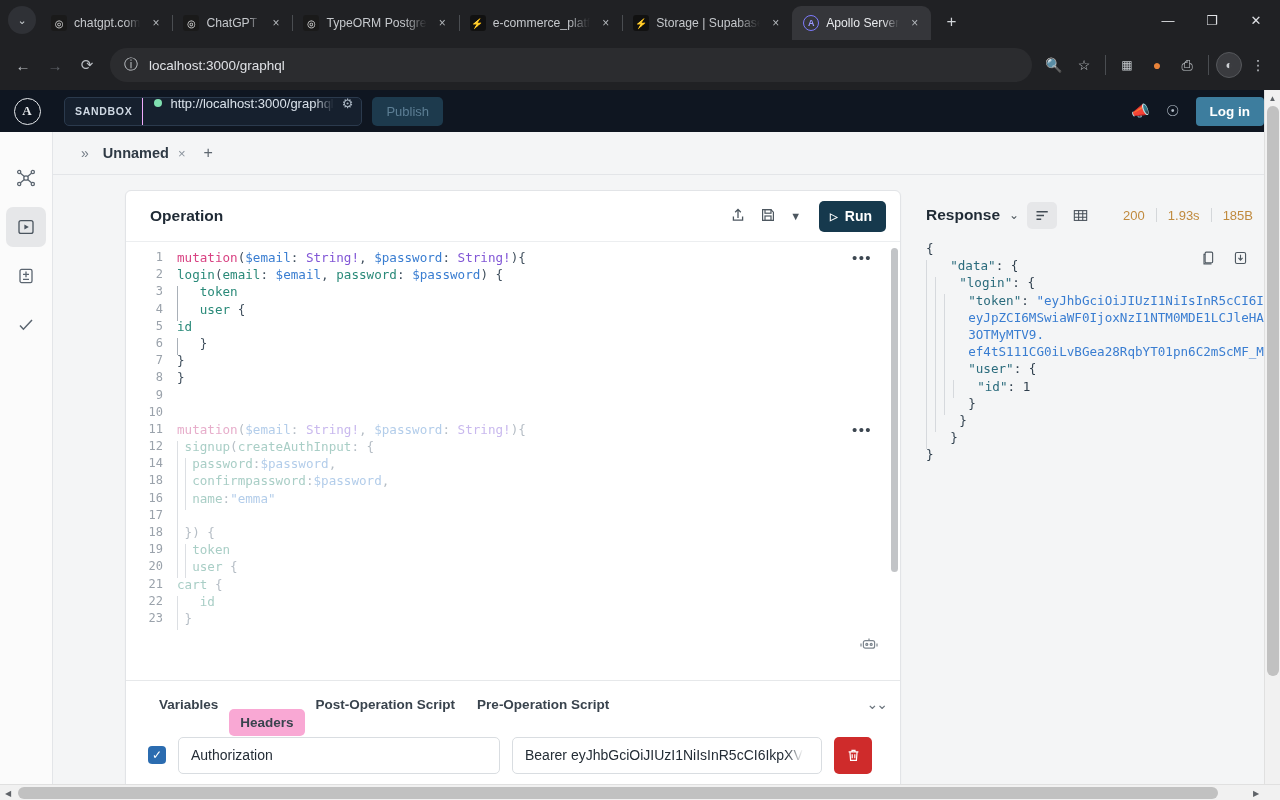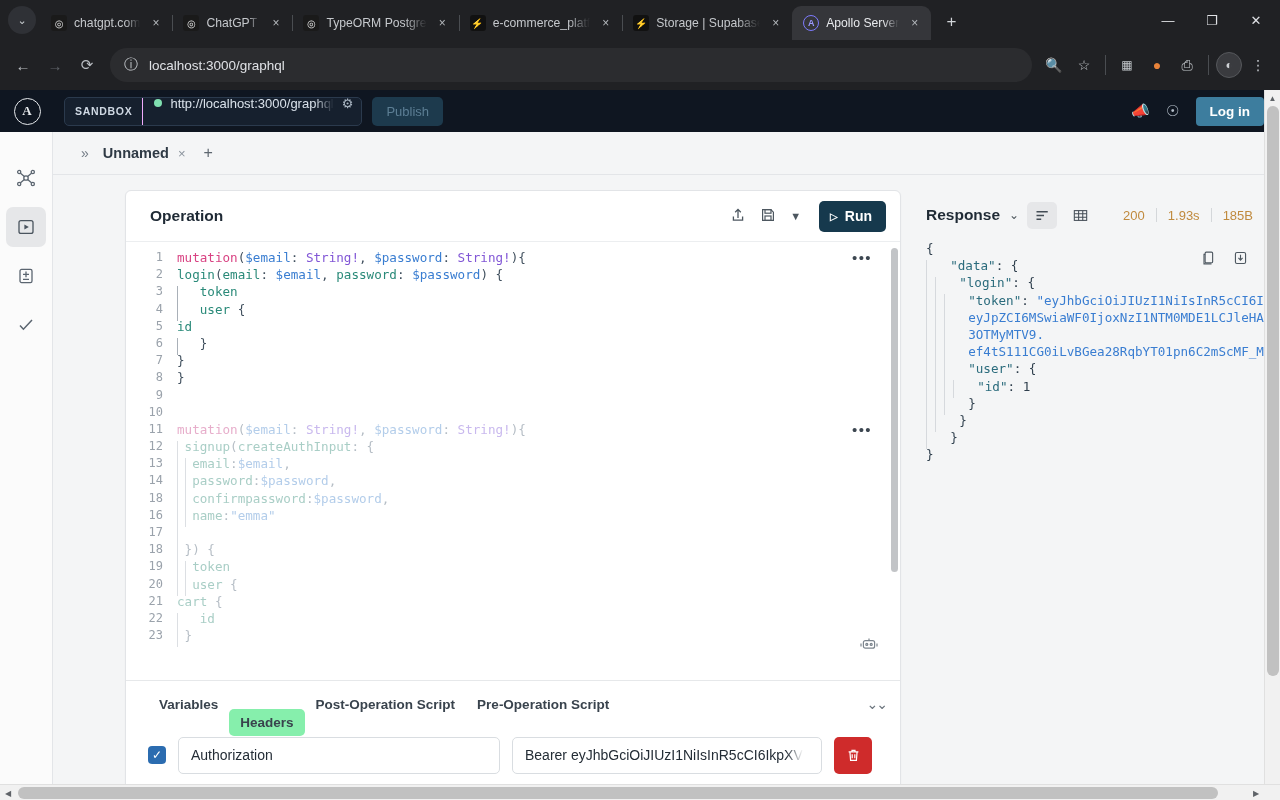--- a/index.html
+++ b/index.html
@@ -252,21 +252,21 @@
 
   
   #op-bottom { flex: none; border-top: 1px solid #e6e8ea; background: #ffffff; }
   #ob-tabs {
     height: 46px; display: flex; align-items: center; padding: 0 14px 0 22px; 
   }
   .ob-tab {
     padding: 6px 11px; border-radius: 5px; font-size: 13.5px; color: #39434d;
     font-weight: bold;
   }
-  .ob-tab.active { background: #86efac; margin-top: 36px; }
+  .ob-tab.active { background: #f9a8d4; margin-top: 36px; }
   #ob-collapse { margin-left: auto; color: #6c757e; font-size: 14px; }
 
   #hdr-row {
     height: 56px; display: flex; align-items: center; gap: 12px; padding: 0 22px 0 22px;
   }
   #hdr-check {
     width: 18px; height: 18px; border-radius: 4px; background: #2b6cb0;
     color: #fff; font-size: 12px; flex: none;
     display: flex; align-items: center; justify-content: center;
   }
@@ -532,21 +532,20 @@
               <div class="cl"><span class="ln">3</span><span class="code"><span class="guide g-active"></span><span class="pn">  </span><span class="fld">token</span></span></div>
               <div class="cl"><span class="ln">4</span><span class="code"><span class="guide g-active"></span><span class="pn">  </span><span class="fld">user</span><span class="pn"> {</span></span></div>
               <div class="cl"><span class="ln">5</span><span class="code"><span class="fld">id</span></span></div>
               <div class="cl"><span class="ln">6</span><span class="code"><span class="guide g-active"></span><span class="pn">  }</span></span></div>
               <div class="cl"><span class="ln">7</span><span class="code"><span class="pn">}</span></span></div>
               <div class="cl"><span class="ln">8</span><span class="code"><span class="pn">}</span></span></div>
               <div class="cl"><span class="ln">9</span><span class="code"></span></div>
               <div class="cl"><span class="ln">10</span><span class="code"></span></div>
               <div class="cl dim"><span class="ln">11</span><span class="code"><span class="kw">mutation</span><span class="pn">(</span><span class="var">$email</span><span class="pn">: </span><span class="typ">String!</span><span class="pn">, </span><span class="var">$password</span><span class="pn">: </span><span class="typ">String!</span><span class="pn">){</span><span class="dots">•••</span></span></div>
               <div class="cl dim"><span class="ln">12</span><span class="code"><span class="guide"></span><span class="fld">signup</span><span class="pn">(</span><span class="fld">createAuthInput</span><span class="pn">: {</span></span></div>
-              <div class="cl dim"><span class="ln">13</span><span class="code"><span class="guide"></span><span class="guide"></span><span class="fld">email</span><span class="pn">:</span><span class="var">$email</span><span class="pn">,</span></span></div>
               <div class="cl dim"><span class="ln">14</span><span class="code"><span class="guide"></span><span class="guide"></span><span class="fld">password</span><span class="pn">:</span><span class="var">$password</span><span class="pn">,</span></span></div>
               <div class="cl dim"><span class="ln">18</span><span class="code"><span class="guide"></span><span class="guide"></span><span class="fld">confirmpassword</span><span class="pn">:</span><span class="var">$password</span><span class="pn">,</span></span></div>
               <div class="cl dim"><span class="ln">16</span><span class="code"><span class="guide"></span><span class="guide"></span><span class="fld">name</span><span class="pn">:</span><span class="str">"emma"</span></span></div>
               <div class="cl dim"><span class="ln">17</span><span class="code"><span class="guide"></span></span></div>
               <div class="cl dim"><span class="ln">18</span><span class="code"><span class="guide"></span><span class="pn">}) {</span></span></div>
               <div class="cl dim"><span class="ln">19</span><span class="code"><span class="guide"></span><span class="guide"></span><span class="fld">token</span></span></div>
               <div class="cl dim"><span class="ln">20</span><span class="code"><span class="guide"></span><span class="guide"></span><span class="fld">user</span><span class="pn"> {</span></span></div>
               <div class="cl dim"><span class="ln">21</span><span class="code"><span class="fld">cart</span><span class="pn"> {</span></span></div>
               <div class="cl dim"><span class="ln">22</span><span class="code"><span class="guide"></span><span class="pn">  </span><span class="fld">id</span></span></div>
               <div class="cl dim"><span class="ln">23</span><span class="code"><span class="guide"></span><span class="pn">}</span></span></div>

